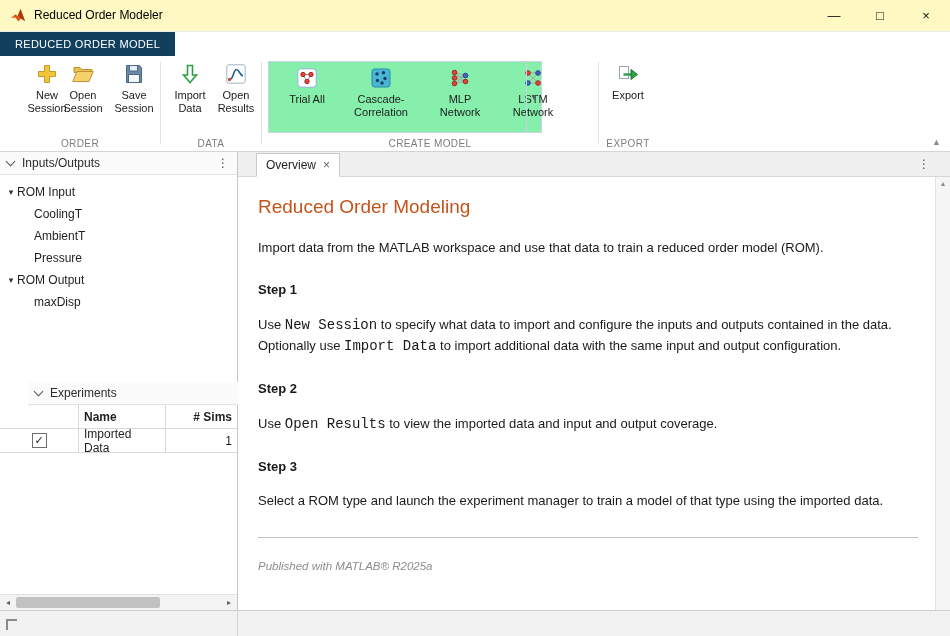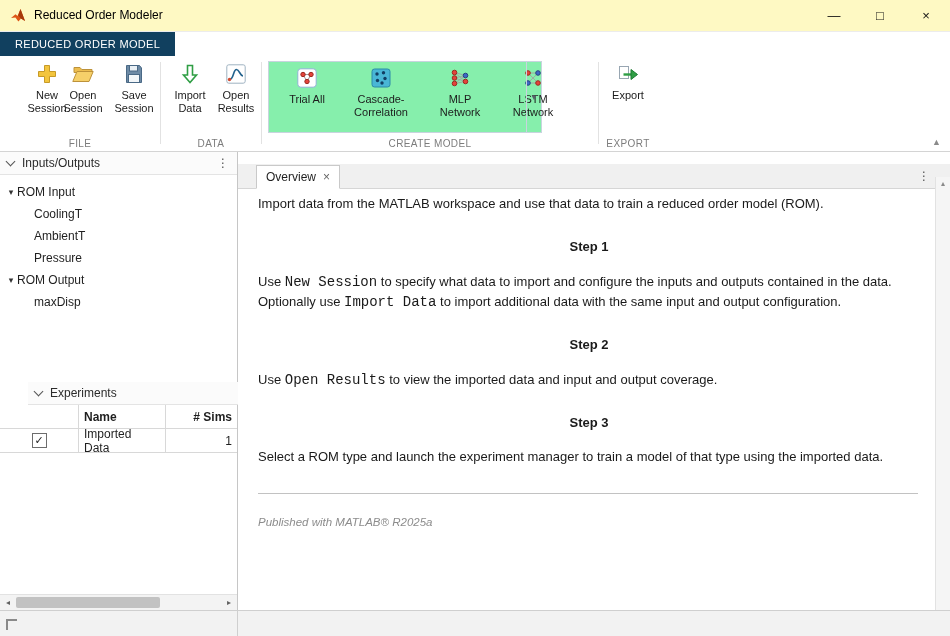--- a/index.html
+++ b/index.html
@@ -50,30 +50,30 @@
   .checkbox{width:13px;height:13px;border:1px solid #6d6d6d;background:#fff;display:flex;align-items:center;justify-content:center;}
   .checkbox .check{font-size:11px;line-height:11px;color:#1a1a1a;}
   .hscroll{position:absolute;left:0;bottom:0;width:237px;height:16px;background:#f3f3f3;border-top:1px solid #e2e2e2;box-sizing:border-box;}
   .hs-arrow{position:absolute;top:0;width:16px;height:15px;display:flex;align-items:center;justify-content:center;font-size:8px;color:#606060;}
   .hs-left{left:0;}
   .hs-right{right:0;}
   .hs-thumb{position:absolute;left:16px;top:2px;width:144px;height:11px;background:#c2c2c2;border-radius:2px;}
 
   
   .main{position:absolute;left:238px;top:152px;width:712px;height:458px;background:#fff;}
-  .doc-tabbar{position:absolute;left:0;top:12px;width:100%;height:25px;background:#f0f0f0;border-bottom:1px solid #d6d6d6;box-sizing:border-box;}
+  .doc-tabbar{position:absolute;left:0;top:0;width:100%;height:25px;background:#f0f0f0;border-bottom:1px solid #d6d6d6;box-sizing:border-box;}
   .doc-tab{position:absolute;left:18px;top:1px;height:24px;box-sizing:border-box;border:1px solid #c9c9c9;border-bottom-color:#fff;background:#fff;padding:0 9px;display:flex;align-items:center;gap:7px;font-size:12px;color:#1f1f1f;z-index:2;cursor:default;}
   .tab-close{font-size:12px;color:#666;cursor:default;}
   .doc-kebab{position:absolute;right:18px;top:0;height:25px;line-height:25px;width:16px;text-align:center;font-size:12px;color:#555;cursor:default;}
   .vscroll{position:absolute;right:0;top:25px;width:15px;height:433px;background:#f5f5f5;border-left:1px solid #e2e2e2;box-sizing:border-box;}
   .vs-up{position:absolute;top:2px;left:0;width:14px;text-align:center;font-size:8px;color:#8a8a8a;}
   .doc-content{position:absolute;left:20px;top:25px;width:662px;bottom:0;overflow:hidden;font-size:13px;line-height:1.45;color:#1a1a1a;}
   .doc-heading{margin:16px 0 0;font-size:19px;font-weight:normal;color:var(--heading-color,#c4541c);}
   .intro{margin:18px 0 0;}
-  .step-title{margin:24px 0 0;font-weight:bold;text-align:center;}
+  .step-title{margin:24px 0 0;font-weight:bold;}
   .step-body{margin:15px 0 0;}
   .inline-code{font-family:"Liberation Mono","DejaVu Sans Mono",monospace;font-size:14px;}
   .doc-divider{margin:26px 0 0;border:none;border-top:1px solid #c2c2c2;width:660px;}
   .doc-footer{margin:20px 0 0;font-style:italic;color:#8c8c8c;font-size:11.5px;}
 
   
   .statusbar{position:absolute;left:0;top:610px;width:100%;height:26px;background:#f2f2f2;border-top:1px solid #cfcfcf;box-sizing:border-box;}
   .status-left{position:absolute;left:0;top:0;width:238px;height:100%;border-right:1px solid #cfcfcf;box-sizing:border-box;}
   .resize-grip{position:absolute;left:6px;top:8px;width:9px;height:9px;border-left:2px solid #8a8a8a;border-top:2px solid #8a8a8a;}
 </style>
@@ -127,21 +127,21 @@
         <span class="icon">
           <svg viewBox="0 0 24 24" width="24" height="24">
             <path d="M4.5 3.5h13l2 2.5v14.5h-15z" fill="#6d8aa5" stroke="#4a6986"></path>
             <rect x="7.5" y="3.5" width="8" height="5.5" fill="#e9f0f5" stroke="#4a6986"></rect>
             <rect x="6.5" y="12.5" width="11" height="8" fill="#f2f6f9" stroke="#4a6986"></rect>
           </svg>
         </span>
         <span>Save</span>
         <span>Session</span>
       </div>
-      <div class="group-label">FILE</div>
+      <div class="group-label">ORDER</div>
     </div>
 
     <div class="rsep" style="left:160px;"></div>
 
     <div class="rgroup" style="left:161px;width:100px;">
       <div class="rbtn" style="left:6px;width:46px;">
         <span class="icon">
           <svg viewBox="0 0 24 24" width="24" height="24">
               <path d="M12 20.5L5.5 13h4V3.5h5V13h4z" fill="#fff" stroke="#2f9e44" stroke-width="1.6"></path>
             </svg>
@@ -308,20 +308,21 @@
   <div class="main">
     <div class="doc-tabbar">
       <div class="doc-tab">
         <span>Overview</span>
         <span class="tab-close">×</span>
       </div>
       <span class="doc-kebab">⋮</span>
     </div>
 
     <div class="doc-content">
+      <h1 class="doc-heading">Reduced Order Modeling</h1>
       <p class="intro">Import data from the MATLAB workspace and use that data to train a reduced order model (ROM).</p>
 
       <p class="step-title">Step 1</p>
       <p class="step-body"><span>Use </span><code class="inline-code">New Session</code><span> to specify what data to import and configure the inputs and outputs contained in the data. Optionally use </span><code class="inline-code">Import Data</code><span> to import additional data with the same input and output configuration.</span></p>
 
       <p class="step-title">Step 2</p>
       <p class="step-body"><span>Use </span><code class="inline-code">Open Results</code><span> to view the imported data and input and output coverage.</span></p>
 
       <p class="step-title">Step 3</p>
       <p class="step-body">Select a ROM type and launch the experiment manager to train a model of that type using the imported data.</p>

